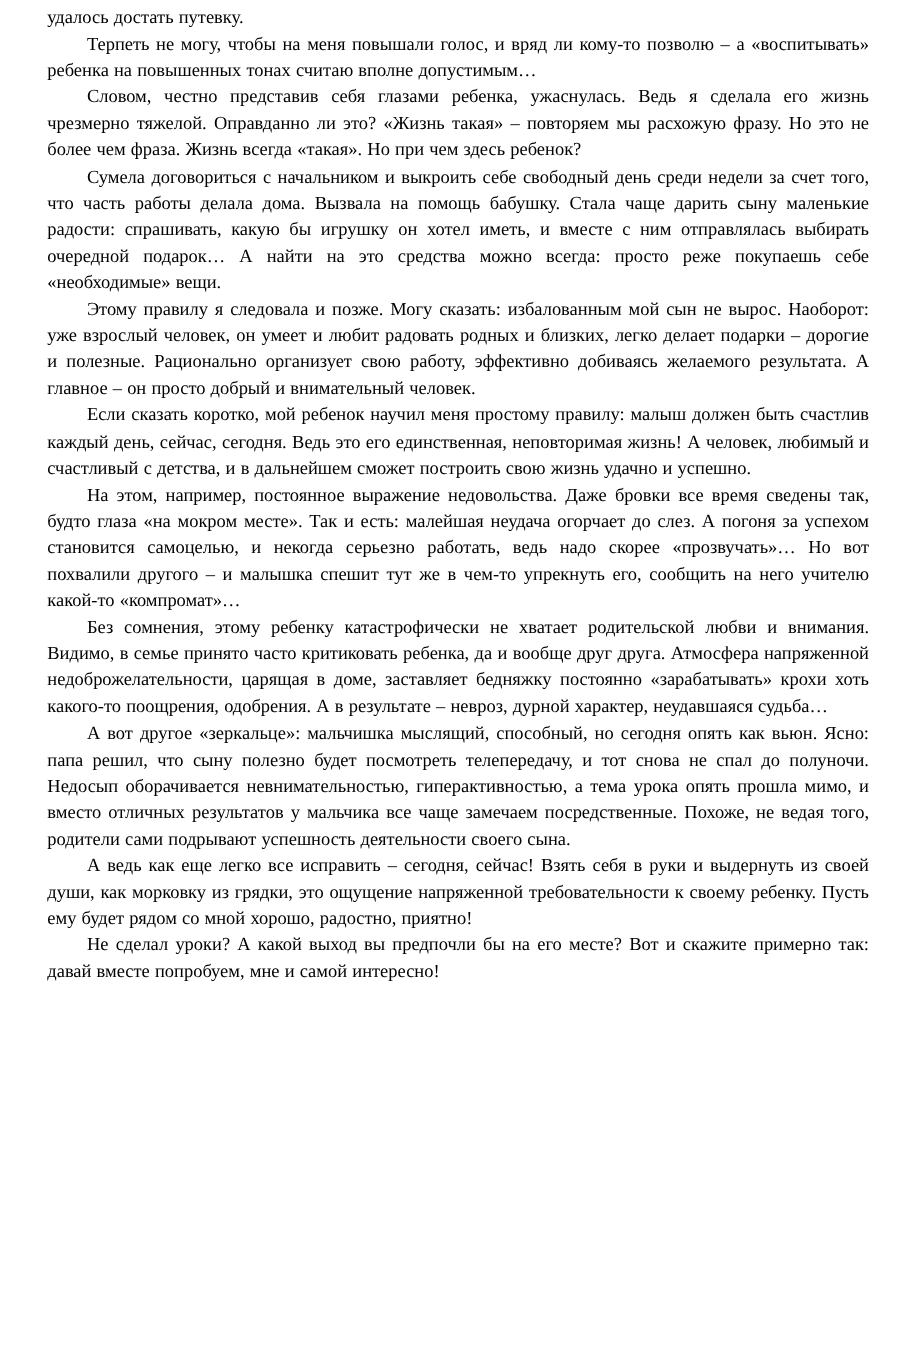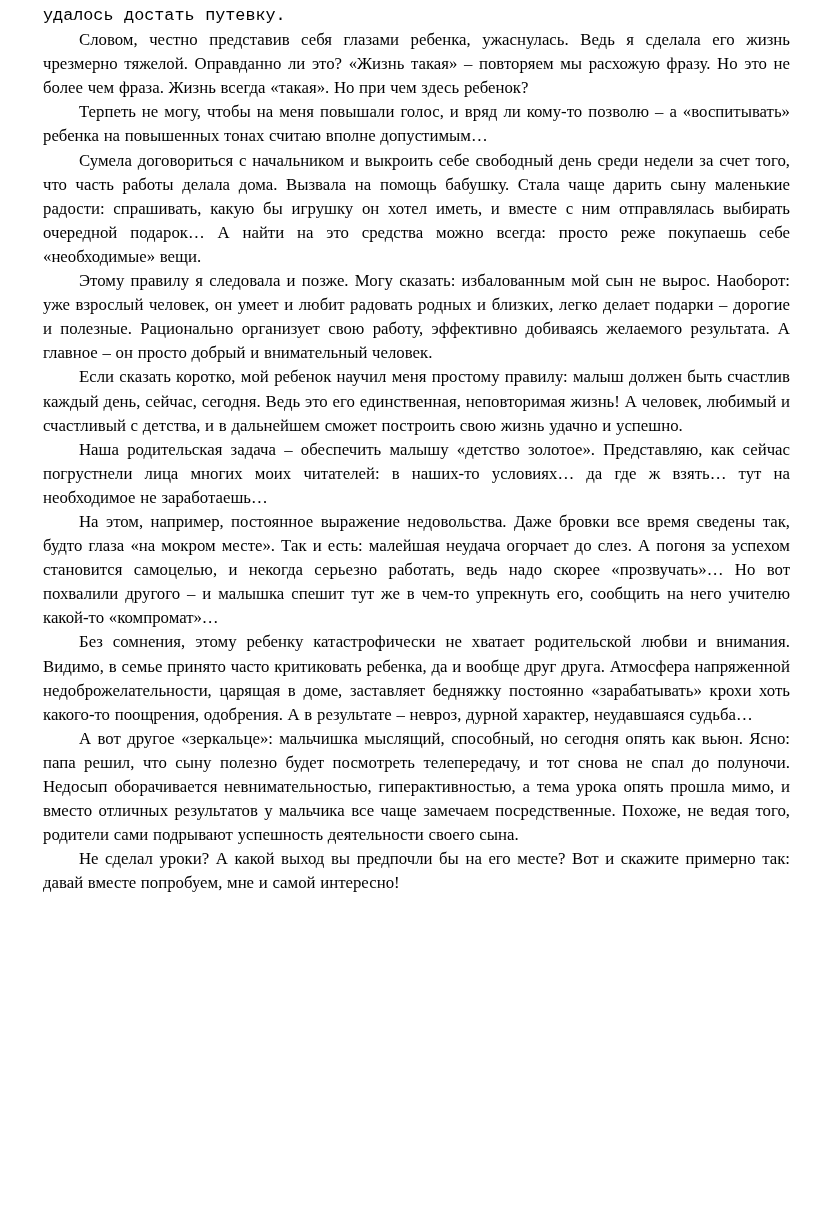--- a/index.html
+++ b/index.html
@@ -21,33 +21,32 @@
     overflow: hidden;
   }
   .page p {
     margin: 0;
     padding: 0;
     text-indent: 36px;
     word-spacing: 0.5px;
   }
   .page p.no-indent {
     text-indent: 0;
-    font-family: Liberation Mono, monospace;
   }
 </style>
 </head>
 <body>
 
 <div class="page">
   <div id="document-body">
       <p class="no-indent">удалось достать путевку.</p>
+      <p>Терпеть не могу, чтобы на меня повышали голос, и вряд ли кому-то позволю – а «воспитывать» ребенка на повышенных тонах считаю вполне допустимым…</p>
       <p>Словом, честно представив себя глазами ребенка, ужаснулась. Ведь я сделала его жизнь чрезмерно тяжелой. Оправданно ли это? «Жизнь такая» – повторяем мы расхожую фразу. Но это не более чем фраза. Жизнь всегда «такая». Но при чем здесь ребенок?</p>
-      <p>Терпеть не могу, чтобы на меня повышали голос, и вряд ли кому-то позволю – а «воспитывать» ребенка на повышенных тонах считаю вполне допустимым…</p>
       <p>Сумела договориться с начальником и выкроить себе свободный день среди недели за счет того, что часть работы делала дома. Вызвала на помощь бабушку. Стала чаще дарить сыну маленькие радости: спрашивать, какую бы игрушку он хотел иметь, и вместе с ним отправлялась выбирать очередной подарок… А найти на это средства можно всегда: просто реже покупаешь себе «необходимые» вещи.</p>
       <p>Этому правилу я следовала и позже. Могу сказать: избалованным мой сын не вырос. Наоборот: уже взрослый человек, он умеет и любит радовать родных и близких, легко делает подарки – дорогие и полезные. Рационально организует свою работу, эффективно добиваясь желаемого результата. А главное – он просто добрый и внимательный человек.</p>
       <p>Если сказать коротко, мой ребенок научил меня простому правилу: малыш должен быть счастлив каждый день, сейчас, сегодня. Ведь это его единственная, неповторимая жизнь! А человек, любимый и счастливый с детства, и в дальнейшем сможет построить свою жизнь удачно и успешно.</p>
-      <p>Наша родительская задача – обеспечить малышу «детство золотое». Представляю, как сейчас погрустнели лица многих моих читателей: в наших-то условиях… да где ж взять… тут на необходимое не заработаешь…</p>
       <p>На этом, например, постоянное выражение недовольства. Даже бровки все время сведены так, будто глаза «на мокром месте». Так и есть: малейшая неудача огорчает до слез. А погоня за успехом становится самоцелью, и некогда серьезно работать, ведь надо скорее «прозвучать»… Но вот похвалили другого – и малышка спешит тут же в чем-то упрекнуть его, сообщить на него учителю какой-то «компромат»…</p>
       <p>Без сомнения, этому ребенку катастрофически не хватает родительской любви и внимания. Видимо, в семье принято часто критиковать ребенка, да и вообще друг друга. Атмосфера напряженной недоброжелательности, царящая в доме, заставляет бедняжку постоянно «зарабатывать» крохи хоть какого-то поощрения, одобрения. А в результате – невроз, дурной характер, неудавшаяся судьба…</p>
       <p>А вот другое «зеркальце»: мальчишка мыслящий, способный, но сегодня опять как вьюн. Ясно: папа решил, что сыну полезно будет посмотреть телепередачу, и тот снова не спал до полуночи. Недосып оборачивается невнимательностью, гиперактивностью, а тема урока опять прошла мимо, и вместо отличных результатов у мальчика все чаще замечаем посредственные. Похоже, не ведая того, родители сами подрывают успешность деятельности своего сына.</p>
+      <p>А ведь как еще легко все исправить – сегодня, сейчас! Взять себя в руки и выдернуть из своей души, как морковку из грядки, это ощущение напряженной требовательности к своему ребенку. Пусть ему будет рядом со мной хорошо, радостно, приятно!</p>
       <p>Не сделал уроки? А какой выход вы предпочли бы на его месте? Вот и скажите примерно так: давай вместе попробуем, мне и самой интересно!</p>
     </div>
 </div>
 
 </body></html>

